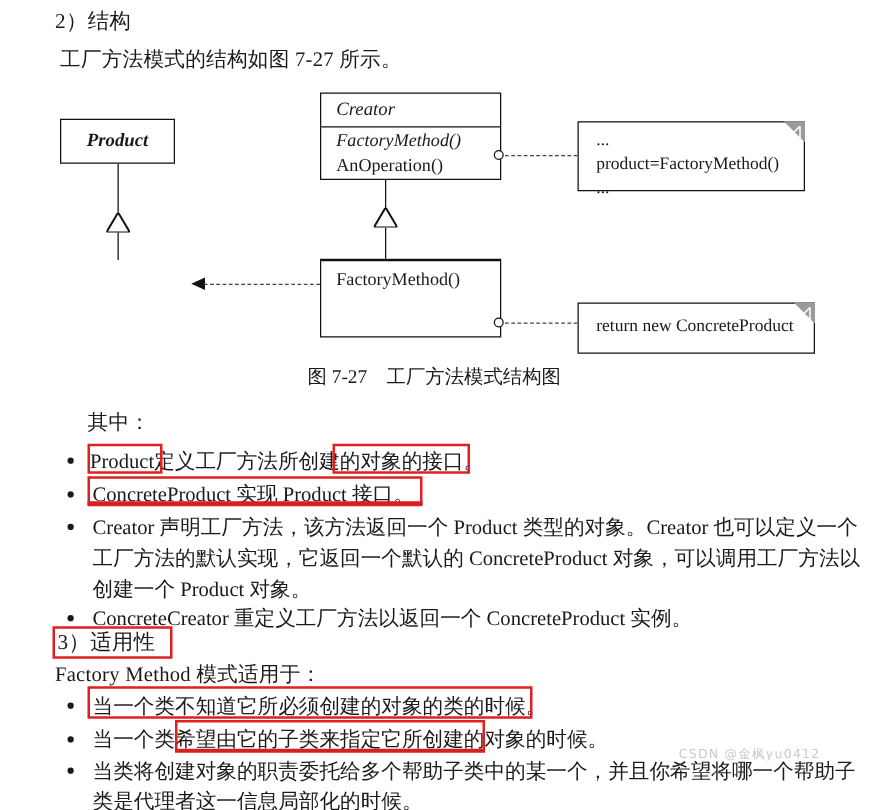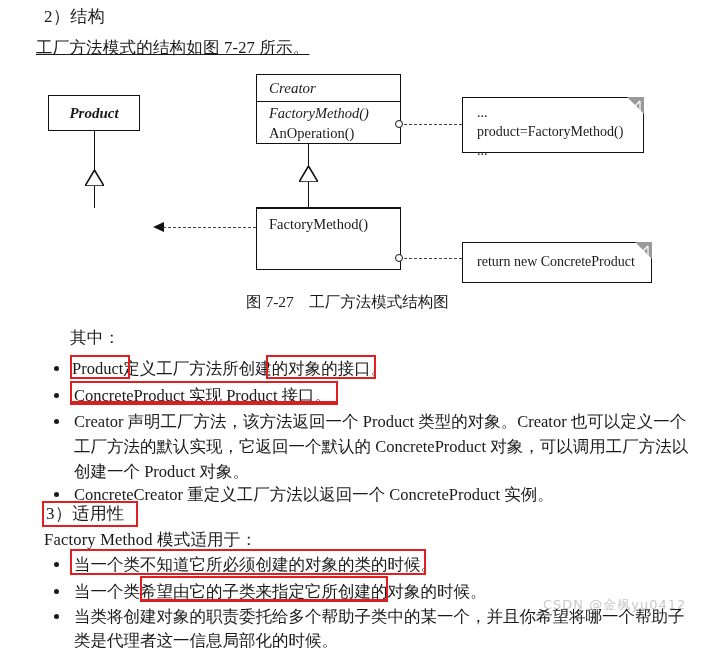--- a/index.html
+++ b/index.html
@@ -21,21 +21,21 @@
     inset: 0;
   }
 
   
   .txt { position: absolute; white-space: nowrap; line-height: 1.0; text-align: right; }
   .h-line { font-size: 17px; letter-spacing: 0.4px; }
   .body-line { font-size: 16.5px; letter-spacing: 0.2px; }
 
   
   #sec-structure-heading { left: 44px; top: 8px; }
-  #intro-line { left: 36px; top: 40px; text-decoration: underline; }
+  #intro-line { left: 48px; top: 40px; }
 
   
   #uml-diagram {
     position: absolute;
     left: 0; top: 66px;
     width: 712px; height: 225px;
   }
   .uml-box {
     position: absolute;
     background: #ffffff;
@@ -153,21 +153,21 @@
   .redline {
     position: absolute;
     height: 3px;
     background: #d61f1f;
   }
 
   
   #watermark {
     position: absolute;
     left: 543px; top: 596px;
-    font-size: 13px;
+    font-size: 10px;
     color: #c9c9c9;
     letter-spacing: 1px;
     font-family: "DejaVu Sans", sans-serif;
     white-space: nowrap;
   }
 </style>
 </head>
 <body>
 
 <div class="page">

